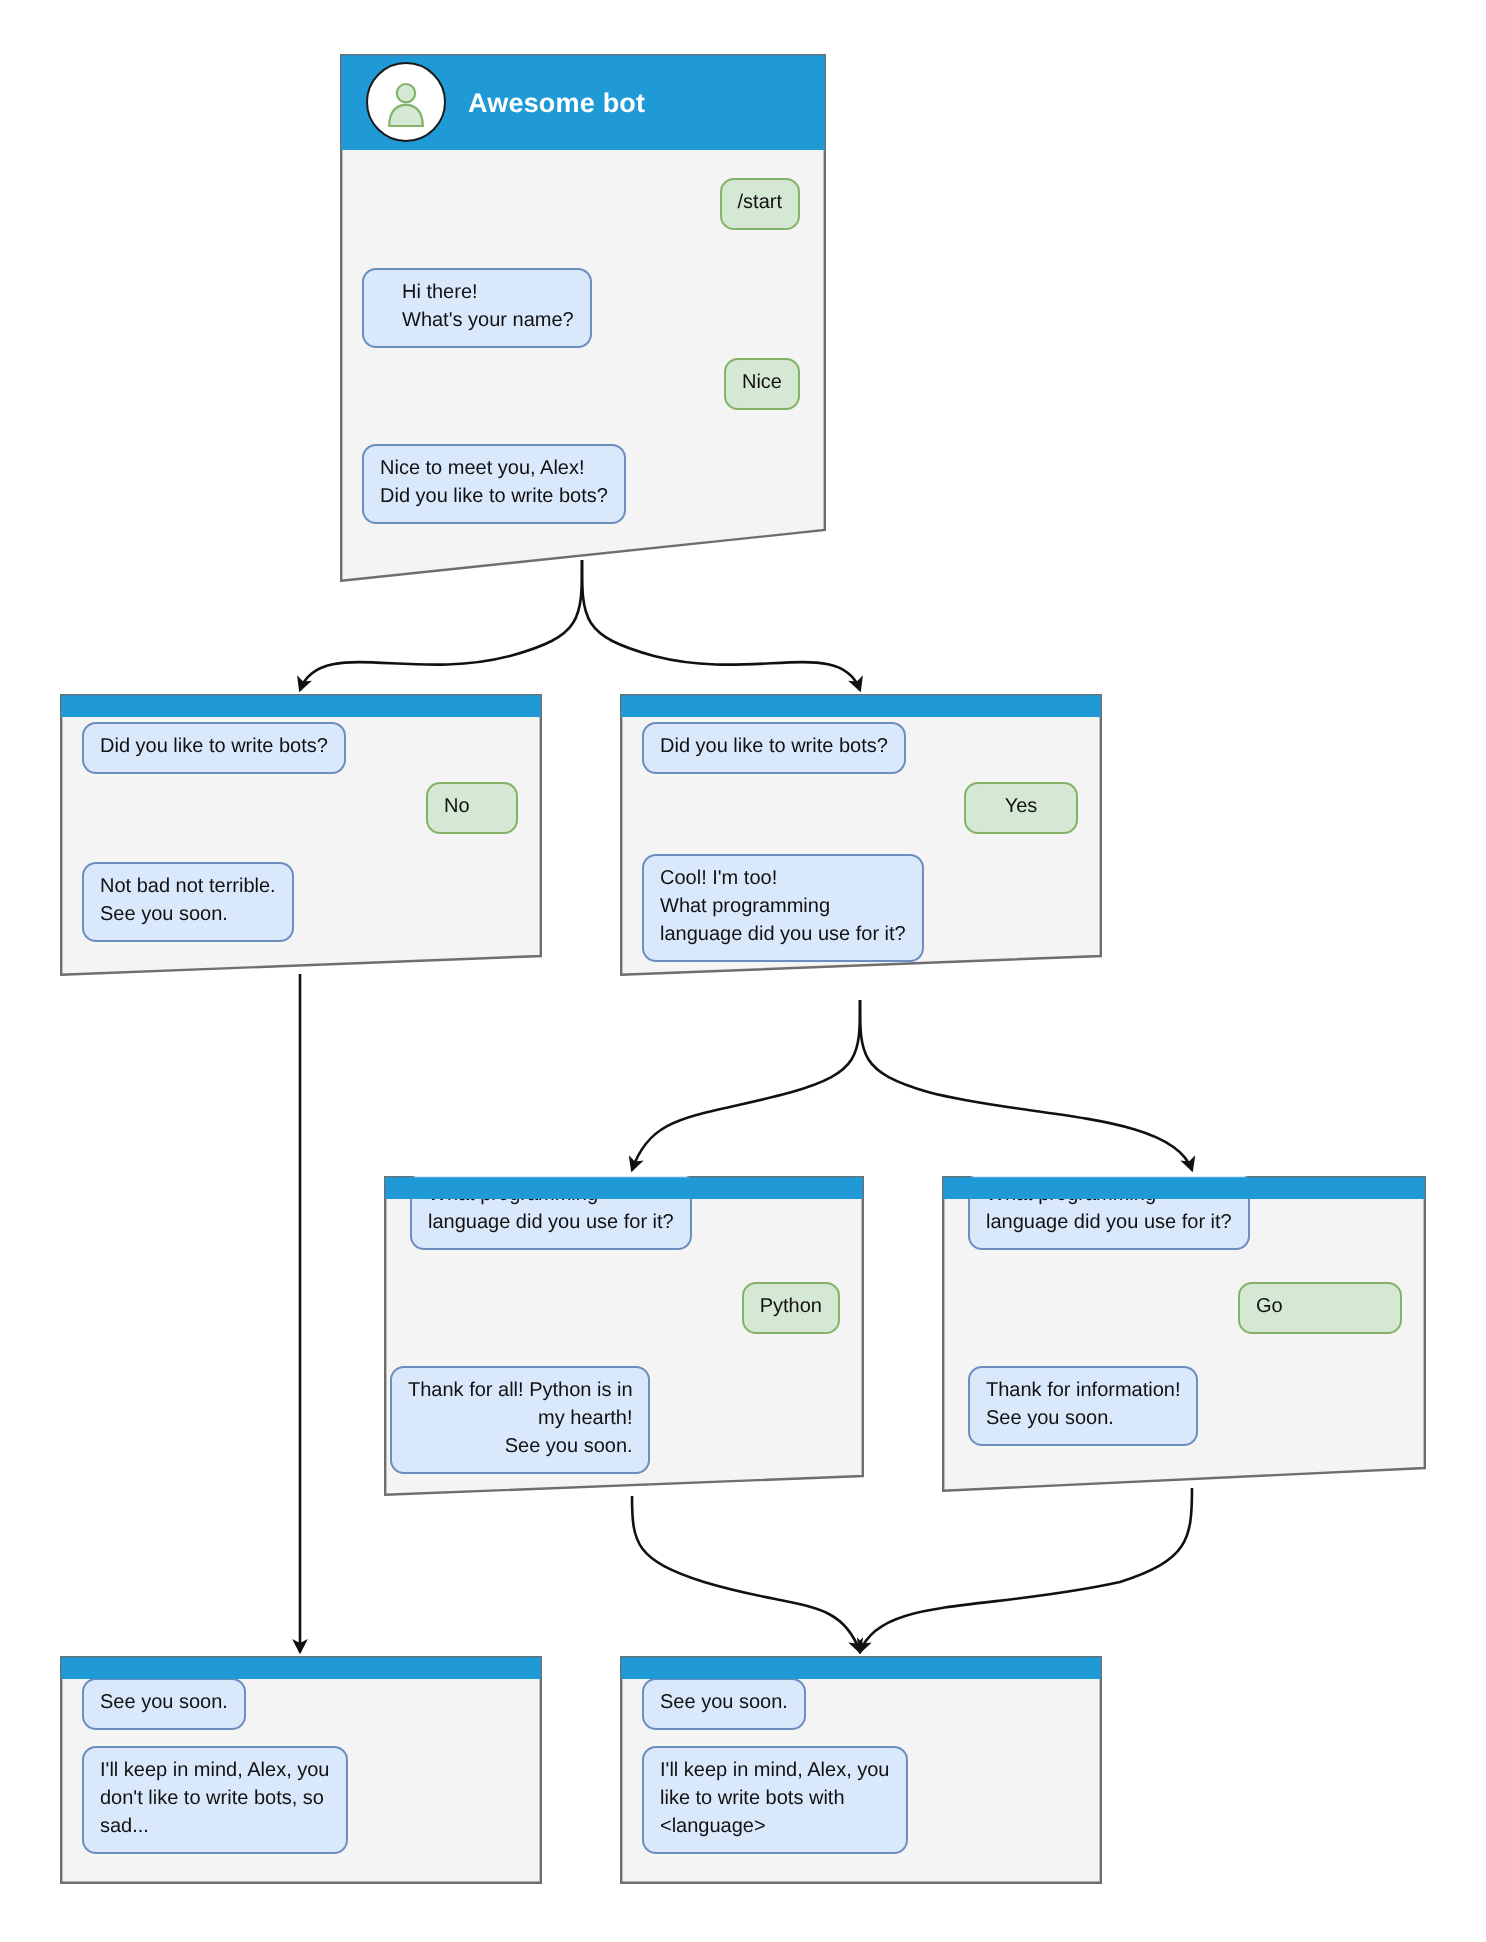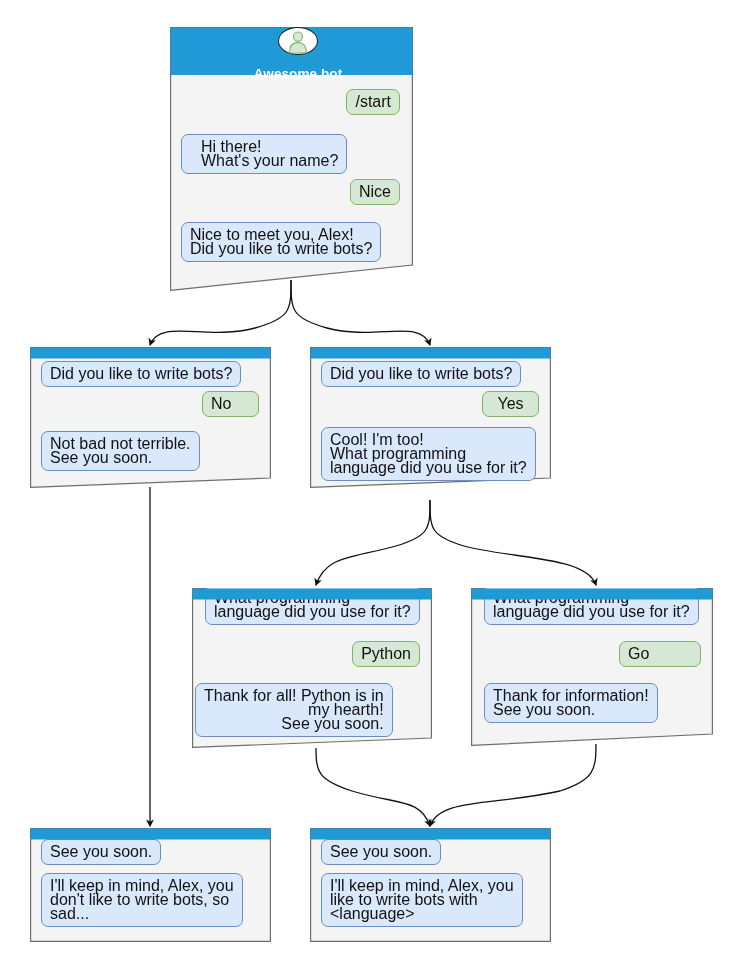--- a/index.html
+++ b/index.html
@@ -16,21 +16,21 @@
   .card .shape{position:absolute;left:0;top:0;width:100%;height:100%;}
   .card .inner{position:absolute;left:0;top:0;width:100%;height:100%;overflow:hidden;}
 
   .hdr{position:absolute;left:0;top:0;right:0;display:flex;align-items:center;}
   .hdr-title{color:#ffffff;font-weight:bold;font-size:13.5px;letter-spacing:.1px;}
   .avatar{width:38px;height:38px;border-radius:50%;background:#ffffff;
           border:1.6px solid #1a1a1a;display:flex;align-items:center;justify-content:center;}
   .avatar svg{display:block;}
 
   .bub{position:absolute;box-sizing:border-box;border-radius:7px;
-       font-size:16px;line-height:14px;color:#111111;padding:5px 8px 5px 8px;
+       font-size:10px;line-height:14px;color:#111111;padding:5px 8px 5px 8px;
        white-space:pre;}
   .bub.bot{background:#dae8fc;border:1px solid #6c8ebf;}
   .bub.usr{background:#d5e8d4;border:1px solid #82b366;}
 </style>
 </head>
 <body>
 
 <div id="canvas">
 
   <svg id="edges" viewBox="0 0 743 971" width="743" height="971">
@@ -57,21 +57,21 @@
       <path d="M596,744 C596,770 594,780 560,791 C492,806 440,798 430,826"></path>
     </g>
   </svg>
 
   <div class="card" style="left:170px;top:27px;width:243px;height:264px;">
     <svg class="shape" viewBox="0 0 243 264" preserveAspectRatio="none">
       <path d="M0.6,0.6 L242.4,0.6 L242.4,238 L0.6,263.4 Z" fill="#f4f4f4" stroke="#6e6e6e" stroke-width="1.2"></path>
       <path d="M0.6,0.6 L242.4,0.6 L242.4,48 L0.6,48 Z" fill="#1f9ad6"></path>
     </svg>
     <div class="inner">
-      <div class="hdr" style="height:48px;padding-left:13px;gap:11px;flex-direction:column;">
+      <div class="hdr" style="height:48px;padding-left:13px;gap:11px;">
         <div class="avatar">
           <svg width="26" height="26" viewBox="0 0 26 26">
             <circle cx="13" cy="8.6" r="4.6" fill="#d5e8d4" stroke="#82b366" stroke-width="1.1"></circle>
             <path d="M4.6 25 C4.6 17.6 8.4 14.4 13 14.4 C17.6 14.4 21.4 17.6 21.4 25 Z" fill="#d5e8d4" stroke="#82b366" stroke-width="1.1"></path>
           </svg>
         </div>
         <div class="hdr-title">Awesome bot</div>
       </div>
 
       <div class="bub usr" style="right:13px;top:62px;">/start</div>
@@ -83,21 +83,21 @@
     </div>
   </div>
 
   <div class="card" style="left:30px;top:347px;width:241px;height:141px;">
     <svg class="shape" viewBox="0 0 241 141" preserveAspectRatio="none">
       <path d="M0.6,0.6 L240.4,0.6 L240.4,131 L0.6,140.4 Z" fill="#f4f4f4" stroke="#6e6e6e" stroke-width="1.2"></path>
       <path d="M0.6,0.6 L240.4,0.6 L240.4,11.5 L0.6,11.5 Z" fill="#1f9ad6"></path>
     </svg>
     <div class="inner">
       <div class="bub bot" style="left:11px;top:14px;">Did you like to write bots?</div>
-      <div class="bub usr" style="right:12px;top:44px;width:57px;margin-left:32px;">No</div>
+      <div class="bub usr" style="right:12px;top:44px;width:46px;margin-left:32px;">No</div>
       <div class="bub bot" style="left:11px;top:84px;">Not bad not terrible.
 See you soon.</div>
     </div>
   </div>
 
   <div class="card" style="left:310px;top:347px;width:241px;height:141px;">
     <svg class="shape" viewBox="0 0 241 141" preserveAspectRatio="none">
       <path d="M0.6,0.6 L240.4,0.6 L240.4,131 L0.6,140.4 Z" fill="#f4f4f4" stroke="#6e6e6e" stroke-width="1.2"></path>
       <path d="M0.6,0.6 L240.4,0.6 L240.4,11.5 L0.6,11.5 Z" fill="#1f9ad6"></path>
     </svg>

